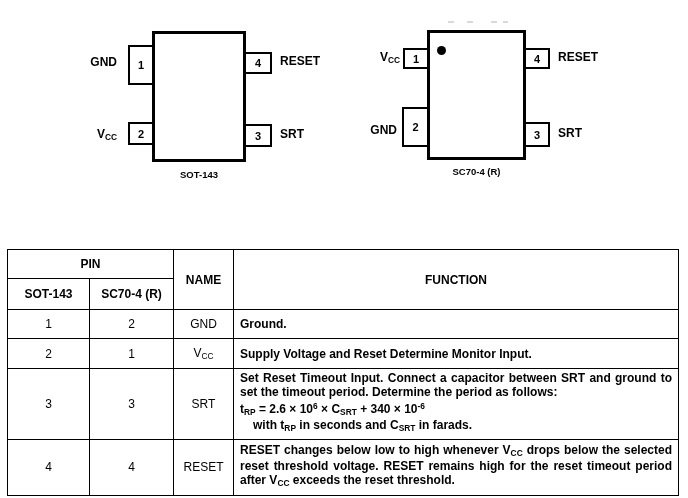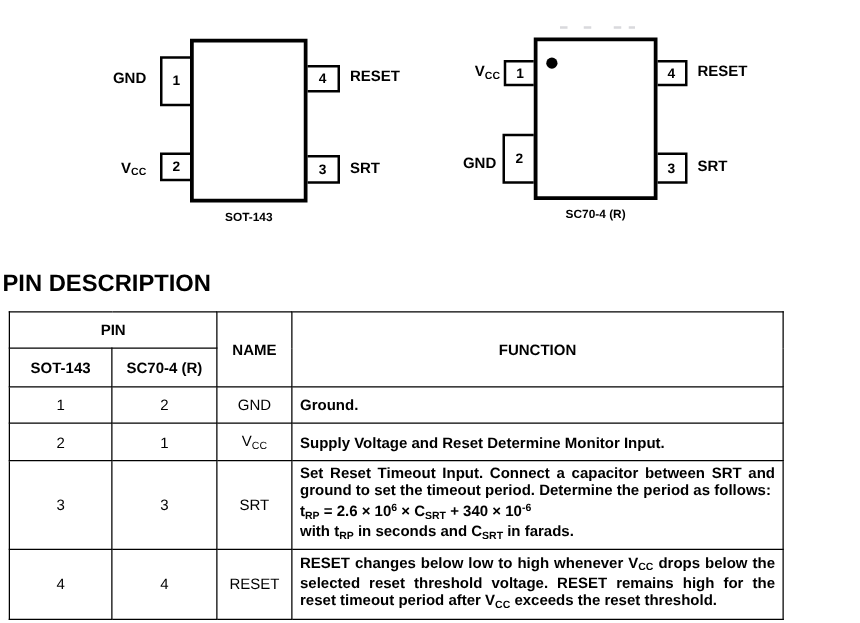--- a/index.html
+++ b/index.html
@@ -45,36 +45,36 @@
   .dot{position:absolute;left:437px;top:46px;width:9px;height:9px;background:#000;border-radius:50%;z-index:4;}
 
   .artifact{position:absolute;top:21px;height:2px;background:#babac0;opacity:.55;z-index:0;}
   .a1{left:448px;width:6px;}.a2{left:467px;width:6px;}.a3{left:491px;width:6px;}.a4{left:503px;width:5px;}
 
   
   .section-title{position:absolute;left:2px;top:217px;font-size:19px;font-weight:bold;line-height:22px;}
 
   
   .pin-table{
-    position:absolute;left:7px;top:249px;width:620px;
+    position:absolute;left:7px;top:249px;width:672px;
     border-collapse:collapse;table-layout:fixed;background:#fff;
   }
   .pin-table th,.pin-table td{border:1.5px solid #000;font-size:12px;padding:0;}
   .pin-table th{font-weight:bold;text-align:center;vertical-align:middle;}
   .tr-pin{height:29px;}
   .tr-sub{height:31px;}
   .tr-r1{height:29px;}
   .tr-r2{height:30px;}
   .tr-r3{height:68px;}
   .tr-r4{height:56px;}
   td.c{text-align:center;vertical-align:middle;}
   td.fn{text-align:left;vertical-align:middle;padding:3px 6px;font-weight:bold;}
   .fn-para{text-align:justify;line-height:13.6px;}
   .fn-formula{text-align:left;line-height:14px;}
-  .fn-note{line-height:13.6px;}
+  .fn-note{line-height:13.6px;margin-left:13px;}
 
   .rich-sub{font-size:0.7em;vertical-align:-0.25em;}
   .rich-sup{font-size:0.7em;vertical-align:0.45em;}
 </style>
 </head>
 <body>
 
 <div class="page">
 
   <div>
@@ -108,21 +108,20 @@
     <div class="dot"></div>
 
     <div class="pin-label" id="sc70-vcc"><span>V</span><span class="rich-sub">CC</span></div>
     <div class="pin-label" id="sc70-gnd">GND</div>
     <div class="pin-label" id="sc70-reset">RESET</div>
     <div class="pin-label" id="sc70-srt">SRT</div>
 
     <div class="pkg-caption" id="sc70-caption">SC70-4 (R)</div>
   </div>
 
-  <div class="section-title">PIN DESCRIPTION</div>
 
   <table class="pin-table">
     <colgroup>
       <col style="width:82px">
         <col style="width:84px">
         <col style="width:60px">
         <col>
     </colgroup>
     <thead>
       <tr class="tr-pin">

